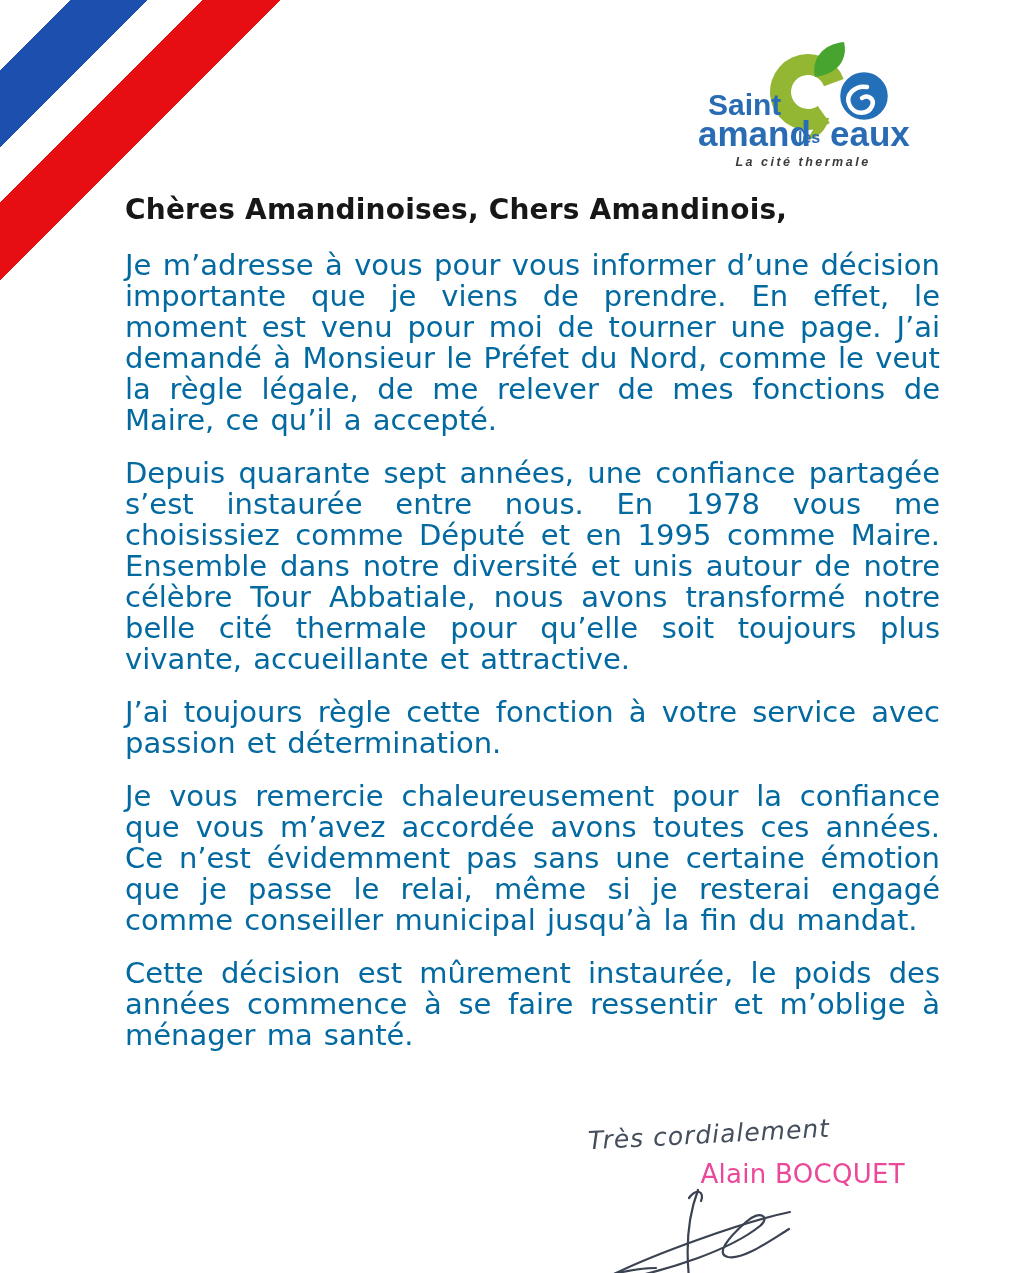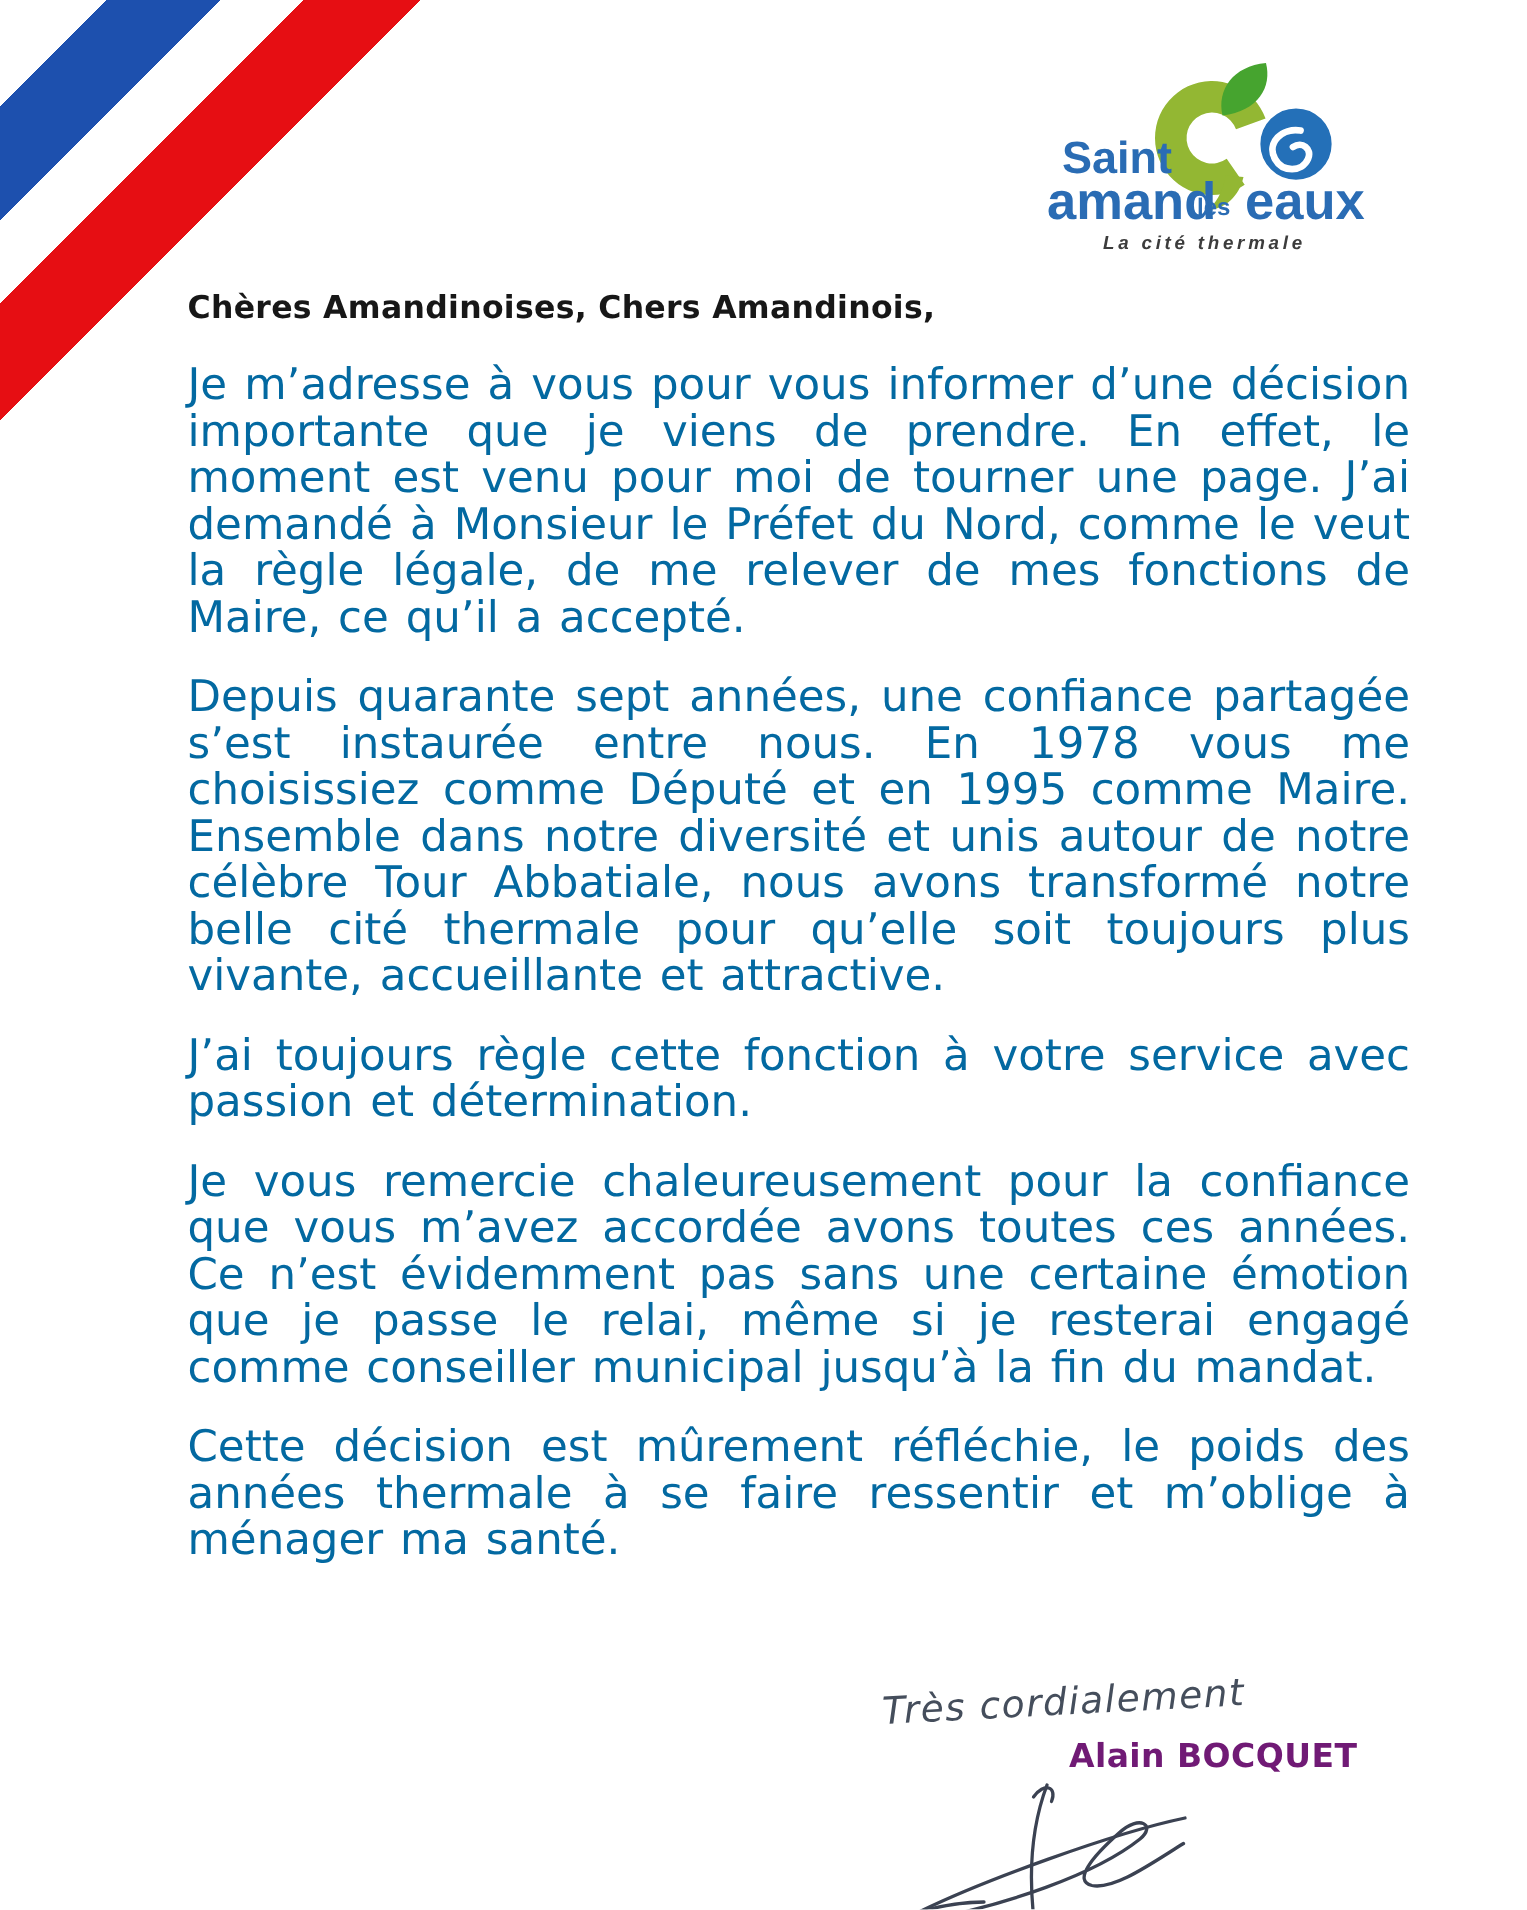--- a/index.html
+++ b/index.html
@@ -49,21 +49,21 @@
   }
 
   
   .letter-body {
     position: absolute;
     left: 125px;
     right: 78px;
     top: 193px;
   }
   .greeting {
-    font-size: 21px;
+    font-size: 28px;
     font-weight: bold;
     color: #171717;
     margin-bottom: 24px;
     letter-spacing: 0.2px;
   }
   .letter-body p {
     font-size: 29px;
     line-height: 31px;
     text-align: justify;
     margin-bottom: 22px;
@@ -86,23 +86,23 @@
     font-style: italic;
     color: #454e5c;
     transform: rotate(-3deg);
     letter-spacing: 1px;
     white-space: nowrap;
   }
   .signer-name {
     position: absolute;
     top: 47px;
     right: 113px;
-    font-size: 22px;
-    font-weight: bold;
-    color: #701a75;
+    font-size: 26px;
+    font-weight: normal;
+    color: #ec4899;
     letter-spacing: 0.3px;
     white-space: nowrap;
   }
   .signature-scribble {
     position: absolute;
     top: 72px;
     right: 223px;
     width: 185px;
     height: 110px;
   }
@@ -133,21 +133,21 @@
       <text class="tagline-text" x="105" y="130" text-anchor="middle" fill="#3c3c3c">La cité thermale</text>
     </svg>
   </div>
 
   <div class="letter-body">
     <div class="greeting">Chères Amandinoises, Chers Amandinois,</div>
     <p>Je m’adresse à vous pour vous informer d’une décision importante que je viens de prendre. En effet, le moment est venu pour moi de tourner une page. J’ai demandé à Monsieur le Préfet du Nord, comme le veut la règle légale, de me relever de mes fonctions de Maire, ce qu’il a accepté.</p>
     <p>Depuis quarante sept années, une confiance partagée s’est instaurée entre nous. En 1978 vous me choisissiez comme Député et en 1995 comme Maire. Ensemble dans notre diversité et unis autour de notre célèbre Tour Abbatiale, nous avons transformé notre belle cité thermale pour qu’elle soit toujours plus vivante, accueillante et attractive.</p>
     <p>J’ai toujours règle cette fonction à votre service avec passion et détermination.</p>
     <p>Je vous remercie chaleureusement pour la confiance que vous m’avez accordée avons toutes ces années. Ce n’est évidemment pas sans une certaine émotion que je passe le relai, même si je resterai engagé comme conseiller municipal jusqu’à la fin du mandat.</p>
-    <p>Cette décision est mûrement réfléchie, le poids des années thermale à se faire ressentir et m’oblige à ménager ma santé.</p>
+    <p>Cette décision est mûrement instaurée, le poids des années commence à se faire ressentir et m’oblige à ménager ma santé.</p>
   </div>
 
   <div class="signature-area">
     <div class="closing-handwritten">Très cordialement</div>
     <div class="signer-name">Alain BOCQUET</div>
     <svg class="signature-scribble" viewBox="0 0 185 110" width="185" height="110">
       <g stroke="#3b4252" stroke-width="2.2" fill="none" stroke-linecap="round" stroke-linejoin="round">
         <path d="M4 90 C 45 70, 132 38, 180 28"></path>
         <path d="M8 96 C 60 86, 120 66, 150 42 C 161 33, 150 25, 136 38 C 118 54, 105 70, 118 73 C 133 76, 158 58, 179 45"></path>
         <path d="M88 6 C 79 30, 74 64, 81 108"></path>

